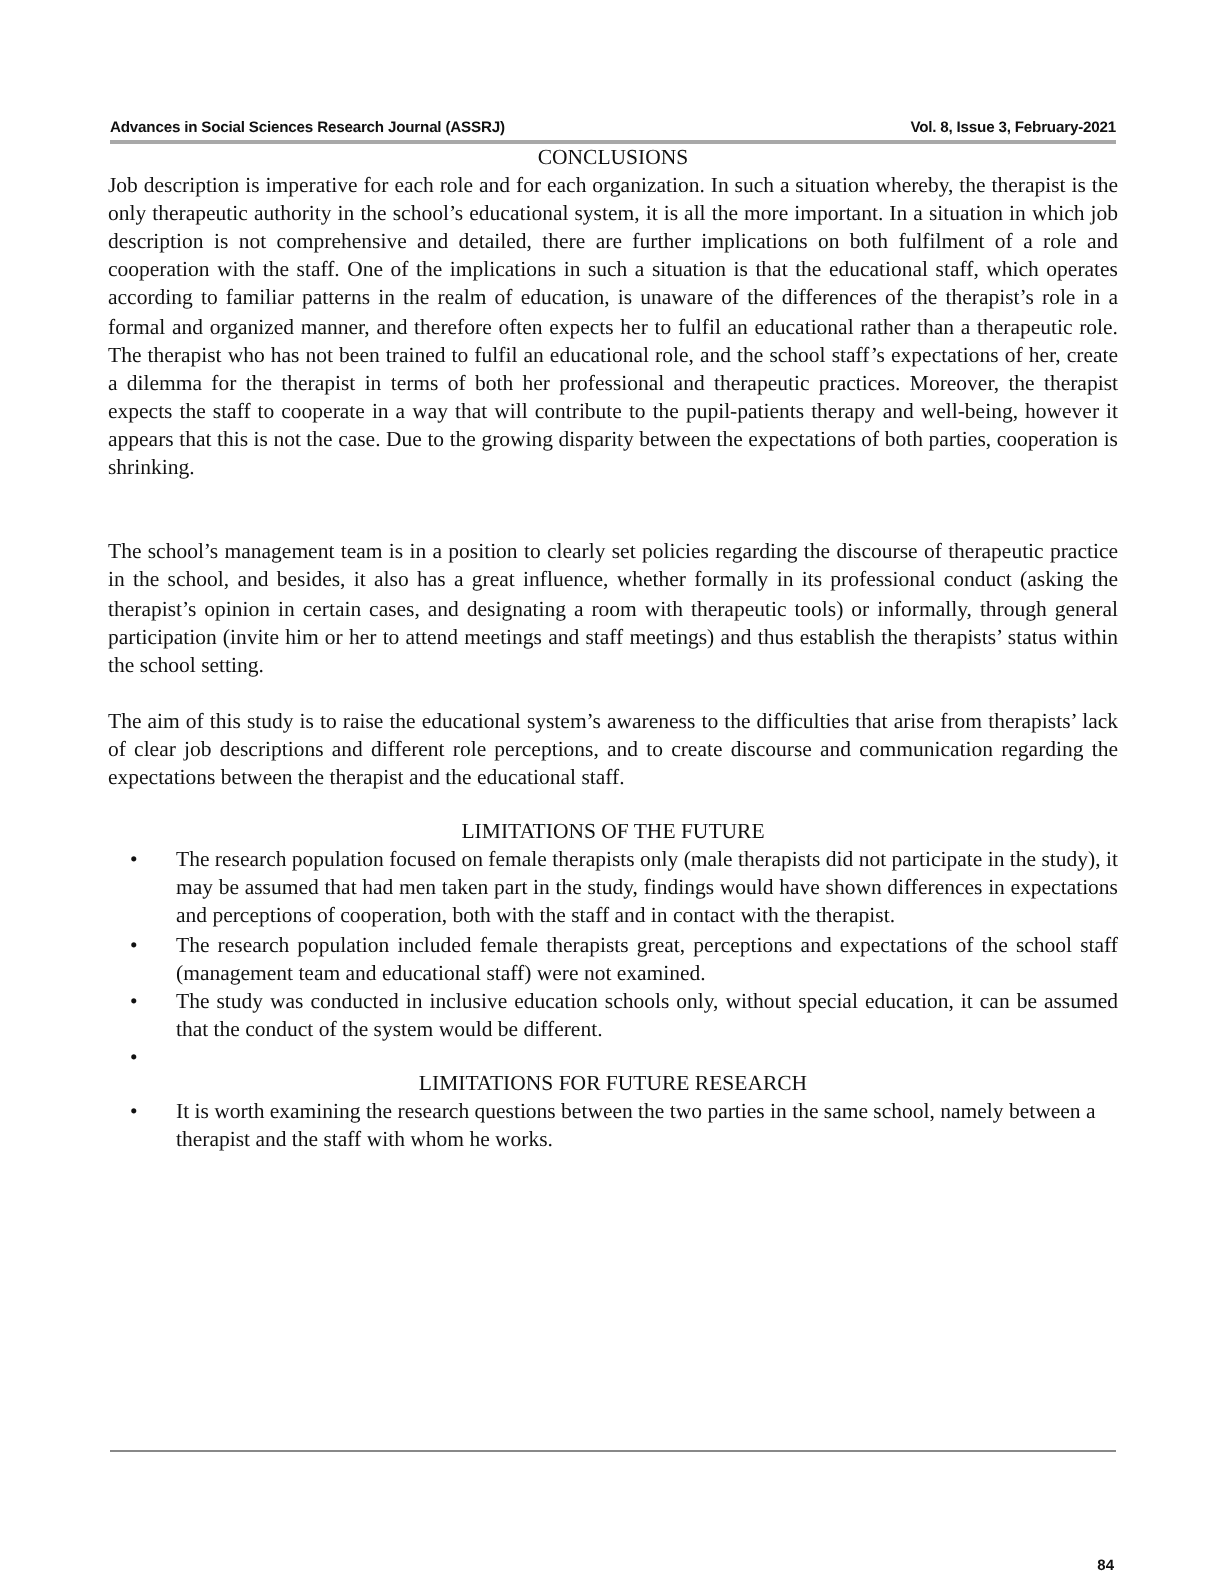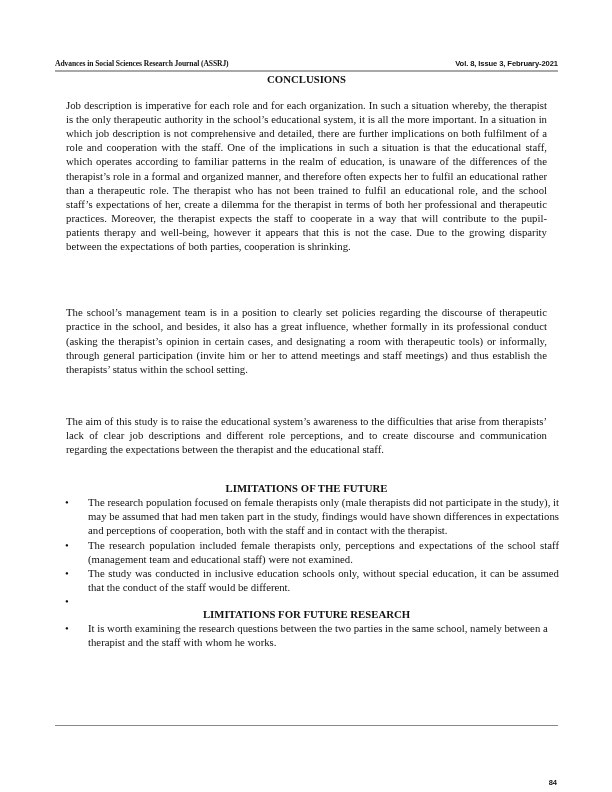--- a/index.html
+++ b/index.html
@@ -1,28 +1,28 @@
 <!DOCTYPE html>
 <html><head>
 <meta charset="utf-8">
 <style>
   html, body { margin: 0; padding: 0; background: #ffffff; }
   body { width: 612px; height: 792px; position: relative; overflow: hidden;
          font-family: "DejaVu Serif", "Liberation Serif", serif; color: #111; }
   .header { position: absolute; left: 55px; top: 58px; width: 503px; height: 12px;
             font-family: "Liberation Sans", sans-serif; font-size: 7.6px; font-weight: bold;
             letter-spacing: -0.1px; }
-  .header .left { position: absolute; left: 0; top: 1px; font-family: Liberation Serif, serif; }
+  .header .left { position: absolute; left: 0; top: 1px; }
   .header .right { position: absolute; right: 0; top: 1px; }
   .header-rule { position: absolute; left: 55px; top: 70px; width: 503px; height: 2px; background: #a8a8a8; }
   .content { position: absolute; left: 54px; top: 72px; width: 505px;
              font-family: "Liberation Serif", serif; font-size: 10.75px; line-height: 14.1px; }
-  h2 { margin: 0; text-align: center; font-size: 10.75px; font-weight: bold; line-height: 14.1px;
+  h2 { margin: 0; text-align: center; font-size: 10.75px; font-weight: normal; line-height: 14.1px;
        font-family: "Liberation Serif", serif; }
-  p { margin: 12px; text-align: justify; }
+  p { margin: 0; text-align: justify; }
   .gap { height: 14.1px; }
   .gap-sm { height: 13px; }
   ul { margin: 0; padding: 0; list-style: none; }
   li { position: relative; padding-left: 34px; text-align: justify; }
   li .bullet { position: absolute; left: 11px; top: 0; }
   .footer-rule { position: absolute; left: 55px; top: 725px; width: 503px; height: 1px; background: #888; }
   .page-num { position: absolute; right: 55px; top: 730px; font-family: "Liberation Sans", sans-serif;
               font-size: 7.5px; font-weight: bold; margin-top: 48px; }
 </style>
 </head>
@@ -45,25 +45,25 @@
   <div class="gap-sm"></div>
 
   <h2>LIMITATIONS OF THE FUTURE</h2>
   <ul>
     <li>
       <span class="bullet">•</span>
       <span>The research population focused on female therapists only (male therapists did not participate in the study), it may be assumed that had men taken part in the study, findings would have shown differences in expectations and perceptions of cooperation, both with the staff and in contact with the therapist.</span>
     </li>
     <li>
       <span class="bullet">•</span>
-      <span>The research population included female therapists only, perceptions and expectations of the school staff (management team and educational staff) were not examined.</span>
+      <span>The research population included female therapists great, perceptions and expectations of the school staff (management team and educational staff) were not examined.</span>
     </li>
     <li>
       <span class="bullet">•</span>
-      <span>The study was conducted in inclusive education schools only, without special education, it can be assumed that the conduct of the staff would be different.</span>
+      <span>The study was conducted in inclusive education schools only, without special education, it can be assumed that the conduct of the system would be different.</span>
     </li>
     <li>
       <span class="bullet">•</span>
     </li>
   </ul>
   <div class="gap-sm"></div>
 
   <h2>LIMITATIONS FOR FUTURE RESEARCH</h2>
   <ul>
     <li style="text-align:left;">

